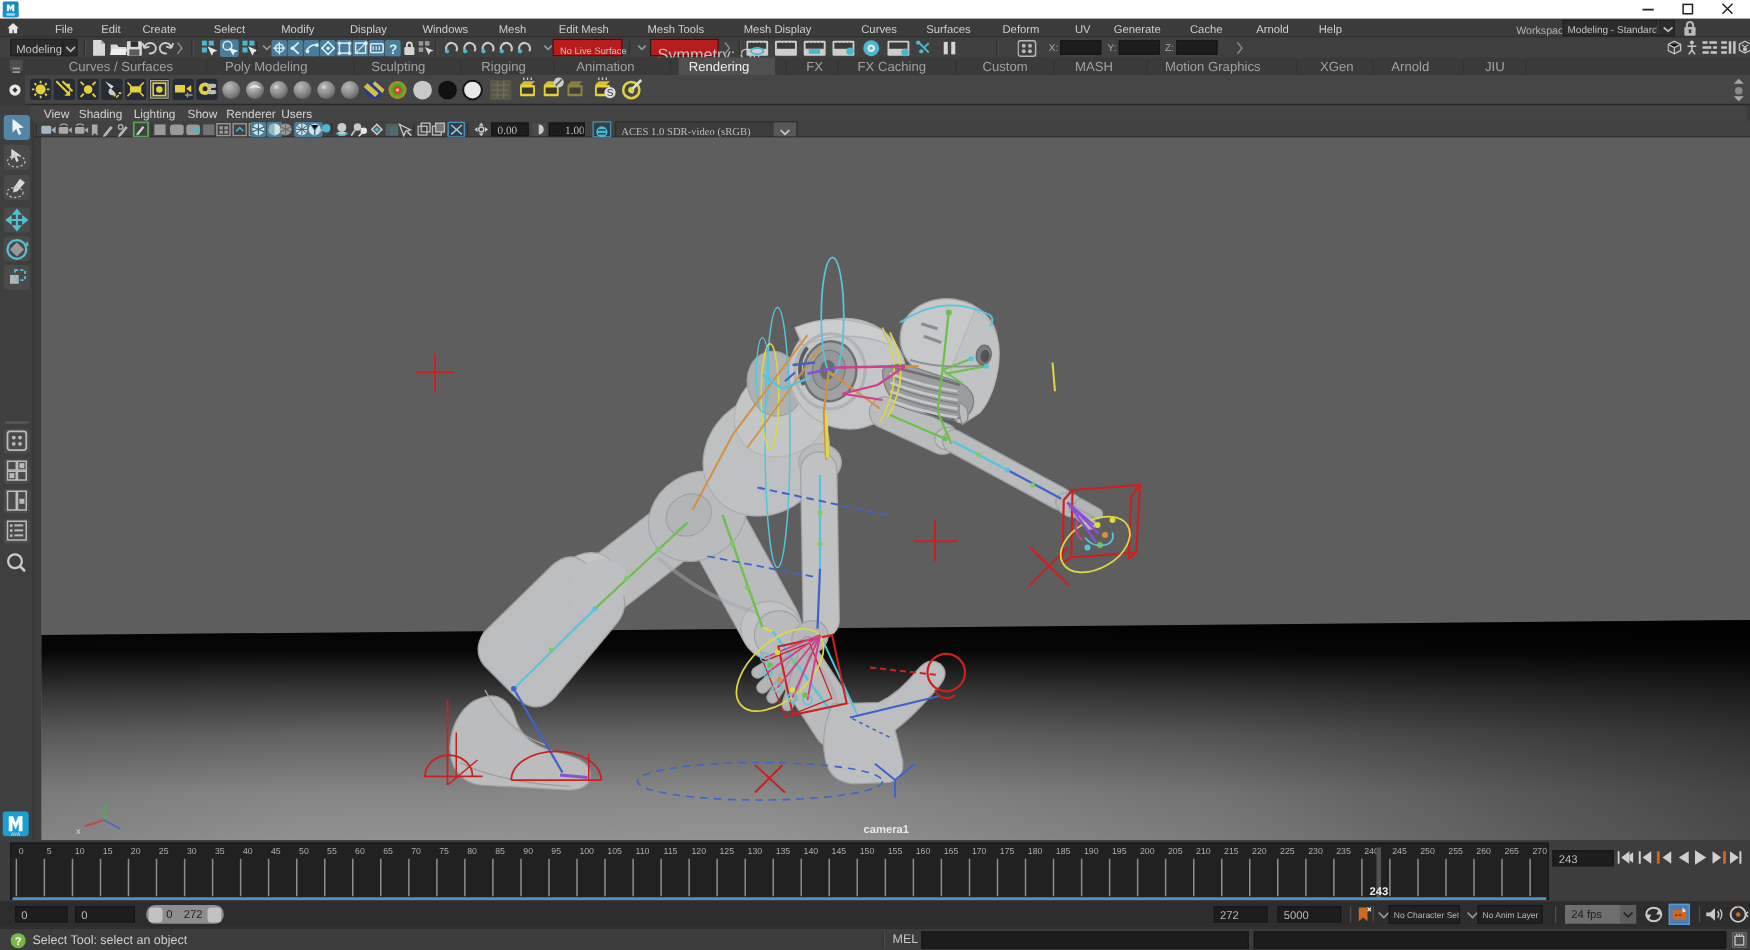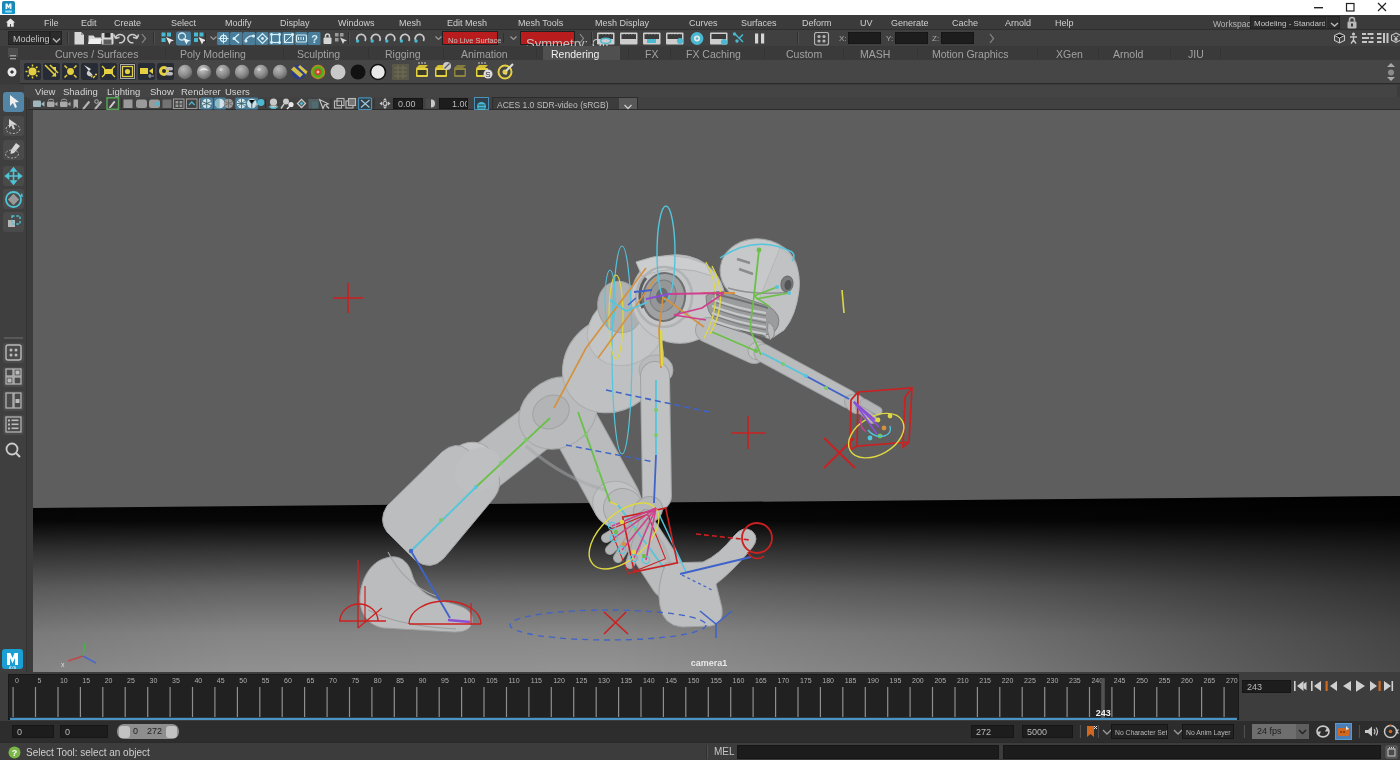--- a/index.html
+++ b/index.html
@@ -8,21 +8,21 @@
 .title-txt{left:17px;top:2px;font-size:8.5px;color:#1f1f1f;white-space:nowrap;}
 .menubar{left:0;top:15px;width:1400px;height:15px;background:#3b3b3b;border-bottom:1px solid #2e2e2e;}
 .menubar span{position:absolute;top:3px;font-size:9px;color:#cfcfcf;white-space:nowrap;}
 .statusbar{left:0;top:30px;width:1400px;height:16px;background:#404040;}
 .tabsrow{left:0;top:46px;width:1400px;height:14px;background:#3a3a3a;}
 .tabsrow span{position:absolute;top:2px;font-size:10.5px;color:#a2a2a2;white-space:nowrap;}
 .shelf{left:0;top:60px;width:1400px;height:24px;background:#464646;border-bottom:1px solid #2a2a2a;}
 .toolbox{left:0;top:85px;width:27px;height:587px;background:#3f3f3f;border-right:1px solid #323232;}
 .vmenu{left:24px;top:85px;width:1373px;height:12px;background:#444444;}
 .vmenu span{position:absolute;top:1px;font-size:9.5px;color:#d4d4d4;white-space:nowrap;}
-.vtool{left:27px;top:97px;width:1373px;height:13px;background:#414141;border-bottom:1px solid #2c2c2c;}
+.vtool{left:27px;top:97px;width:1373px;height:13px;background:#414141;border-bottom:1px solid #2c2c2c;font-family:Liberation Serif, serif;}
 .view3d{left:16px;top:110px;width:1373px;height:478px;background:#5e5e5e;margin-left:17px;}
 .timerow{left:0;top:672px;width:1400px;height:49px;background:#3d3d3d;}
 .rangerow{left:0;top:721px;width:1400px;height:21px;background:#2d2d2d;}
 .helprow{left:0;top:742px;width:1400px;height:18px;background:#3c3c3c;border-top:1px solid #2a2a2a;}
 .dfield{position:absolute;background:#1d1d1d;border:1px solid #161616;color:#b9b9b9;font-size:9px;white-space:nowrap;overflow:hidden;}
 .ddrop{position:absolute;background:#b91c1c;border:1px solid #202020;color:#c0c0c0;font-size:9px;white-space:nowrap;}
 .sep{position:absolute;width:1px;background:#2f2f2f;}
 .sep2{position:absolute;width:2px;border-left:1px solid #303030;border-right:1px solid #4f4f4f;}
 </style></head><body>
 <div class="abs titlebar">

